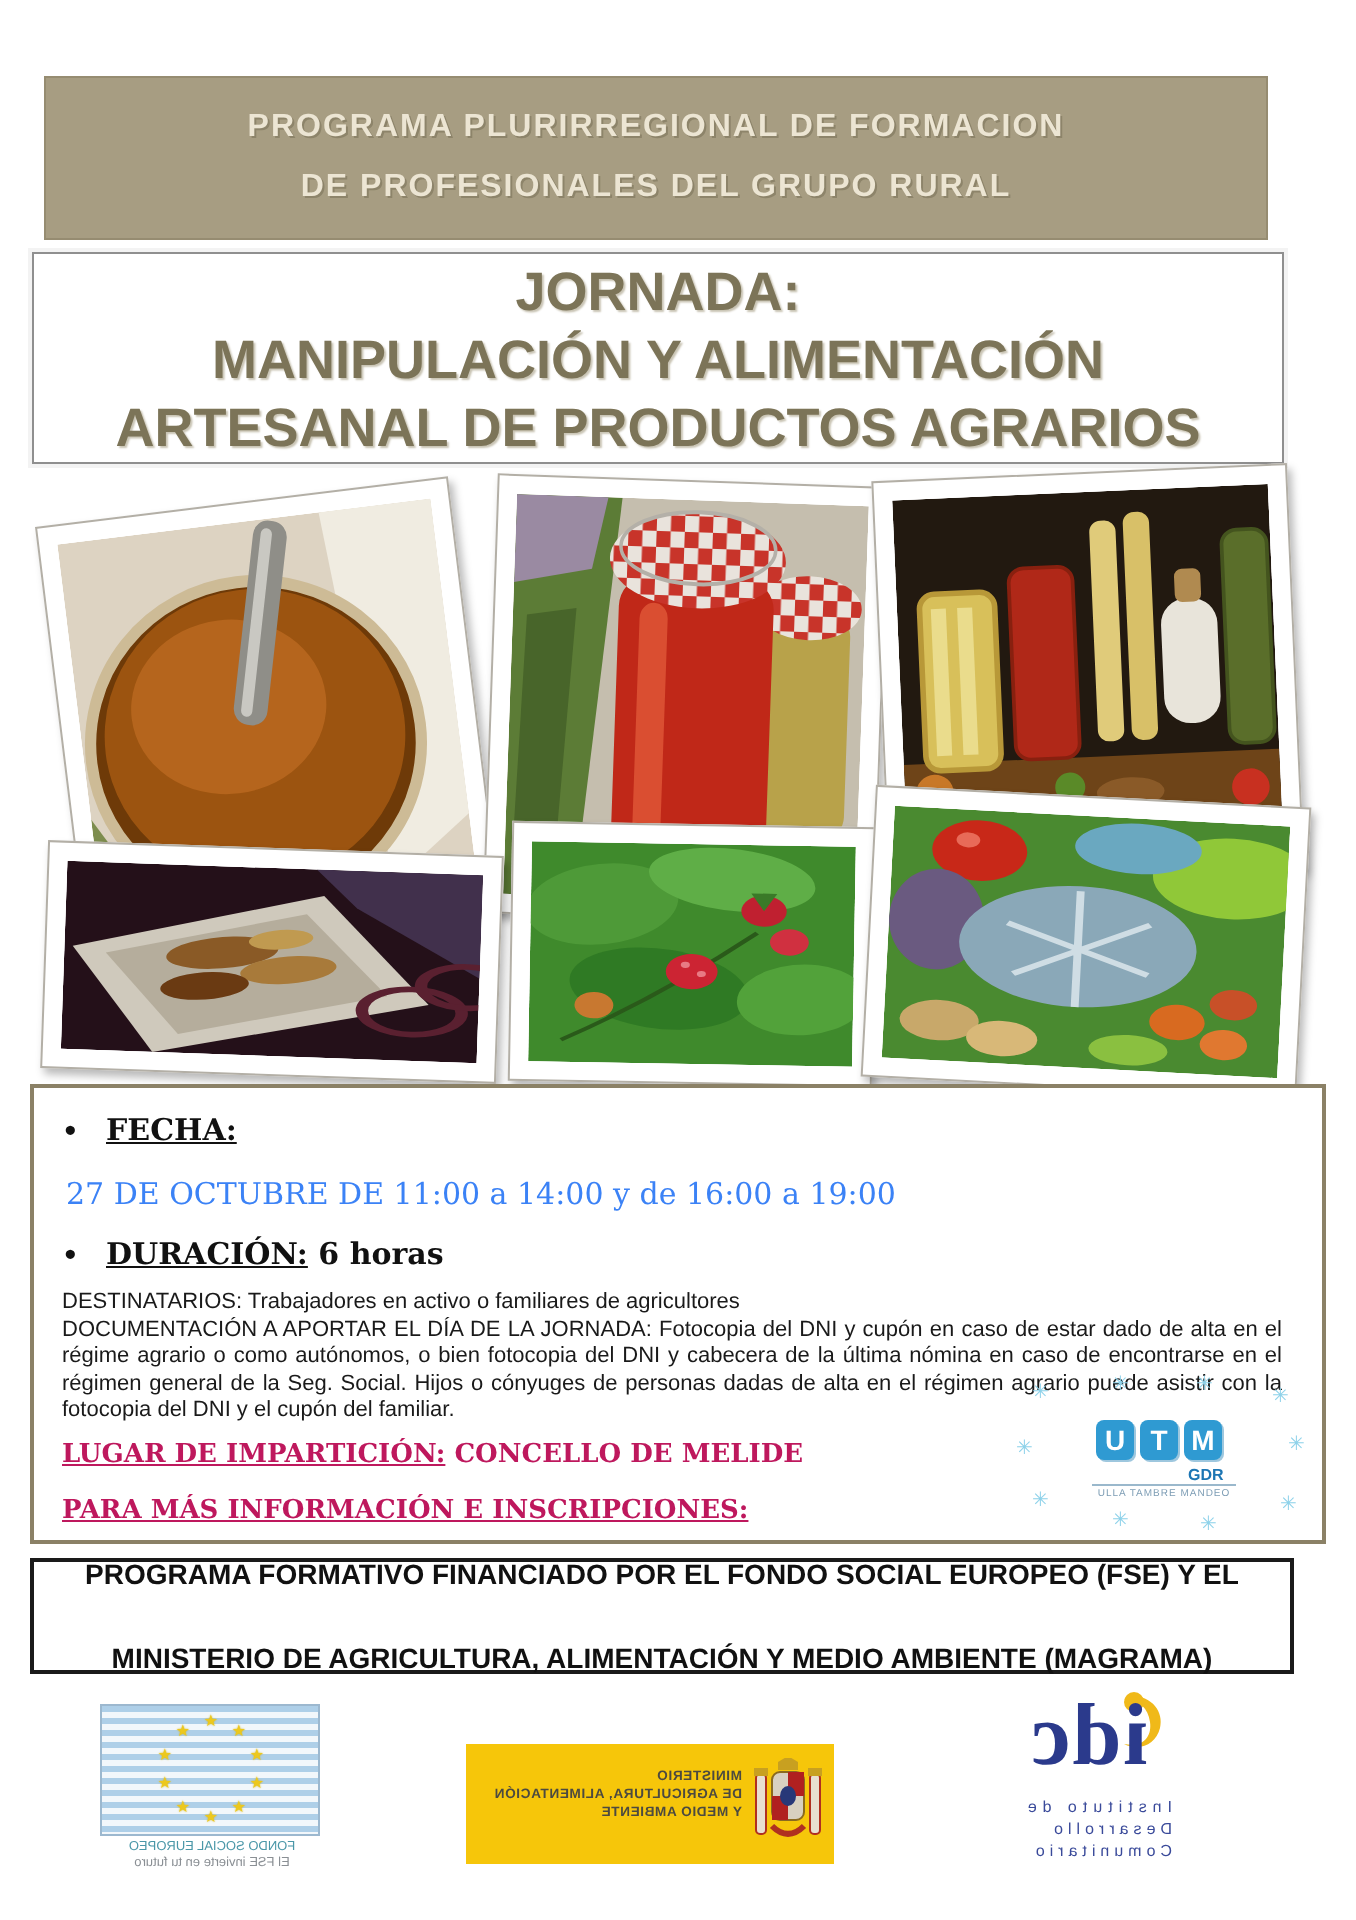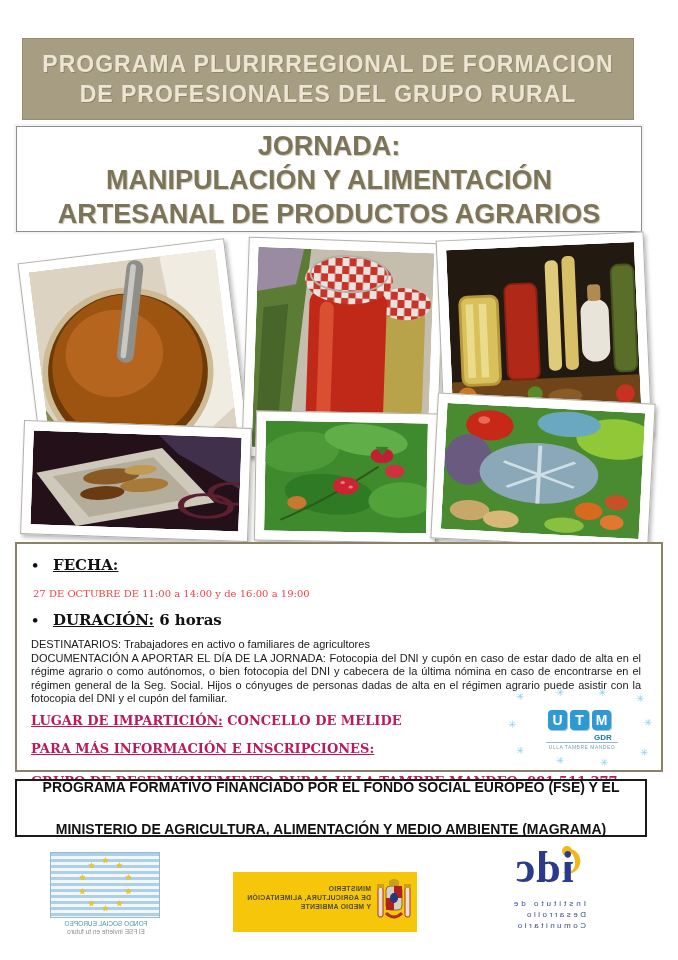--- a/index.html
+++ b/index.html
@@ -10,21 +10,21 @@
   .abs{position:absolute;}
 
   
   .header-band{
     left:22px;top:38px;width:612px;height:82px;
     background:#a79d82;border:1px solid #968c71;
     display:flex;flex-direction:column;justify-content:center;align-items:center;
     box-sizing:border-box;
   }
   .header-band .hline{
-    color:#ece5d3;font-weight:bold;font-size:23px;line-height:30px;
+    color:#ece5d3;font-weight:bold;font-size:16px;line-height:30px;
     letter-spacing:1px;text-align:center;white-space:nowrap;
     text-shadow:1px 1px 0 #8d846a;
   }
 
   
   .title-box{
     left:16px;top:126px;width:626px;height:106px;
     background:#fff;border:1px solid #8f8f8f;box-shadow:0 0 0 2px #f3f3f3;
     display:flex;flex-direction:column;justify-content:flex-end;align-items:center;
     box-sizing:border-box;
@@ -46,21 +46,21 @@
   
   .info-box{
     left:15px;top:542px;width:648px;height:230px;
     border:2px solid #8b8166;background:#fff;box-sizing:border-box;
     padding:10px 14px 0 14px;
   }
   .serif{font-family:"DejaVu Serif",serif;}
   .h-line{font-size:15px;font-weight:bold;color:#111;margin:2px 0 0 0;}
   .h-line .lbl{text-decoration:underline;}
   .bullet{display:inline-block;width:22px;font-size:13px;}
-  .date-line{font-size:10px;color:#ef4444;margin:14px 0 12px 2px;}
+  .date-line{font-size:15px;color:#3b82f6;margin:14px 0 12px 2px;}
   .dur-value{font-weight:bold;}
   .para{font-size:11px;line-height:13.5px;color:#1a1a1a;margin-top:9px;width:610px;text-align:justify;}
   .para b{font-weight:normal;}
   .sline{font-size:13px;font-weight:bold;color:#be185d;margin-top:7px;}
   .sline .lbl{text-decoration:underline;}
   .sline.gap{margin-top:13px;}
   .grupo{margin-top:18px;}
 
   
   .utm-area{left:508px;top:688px;width:146px;height:80px;}

